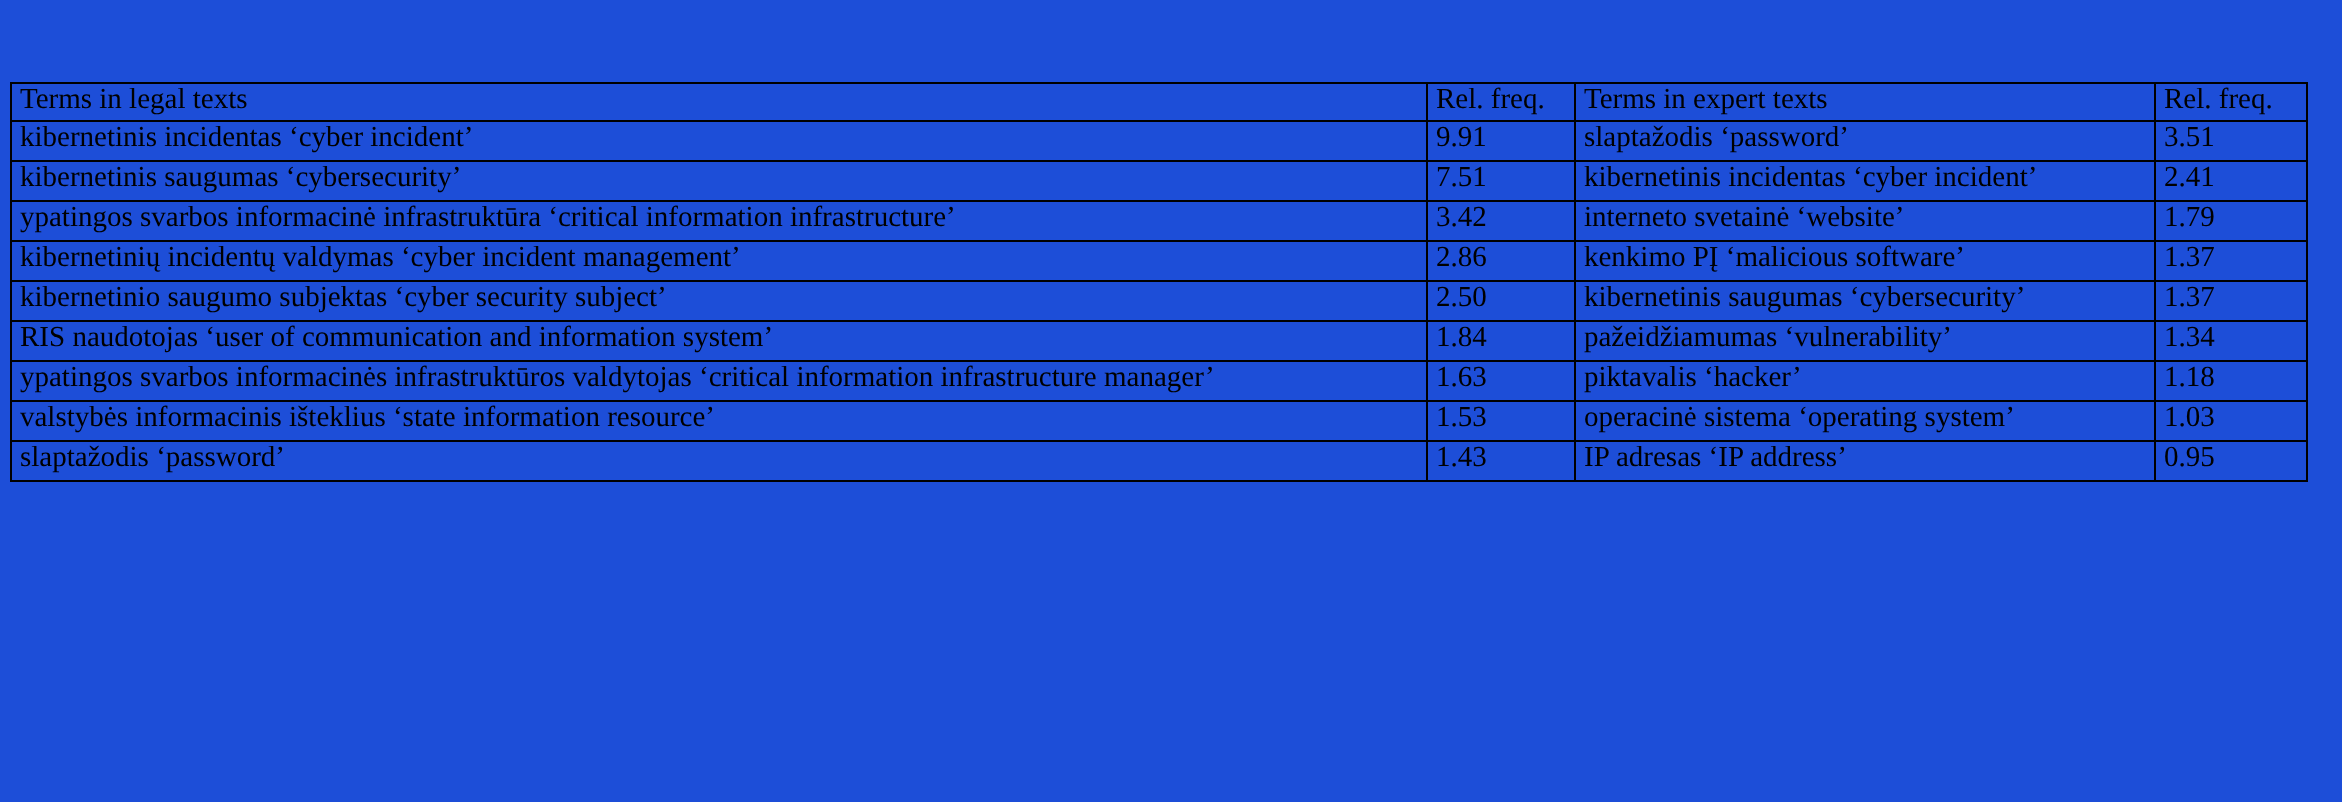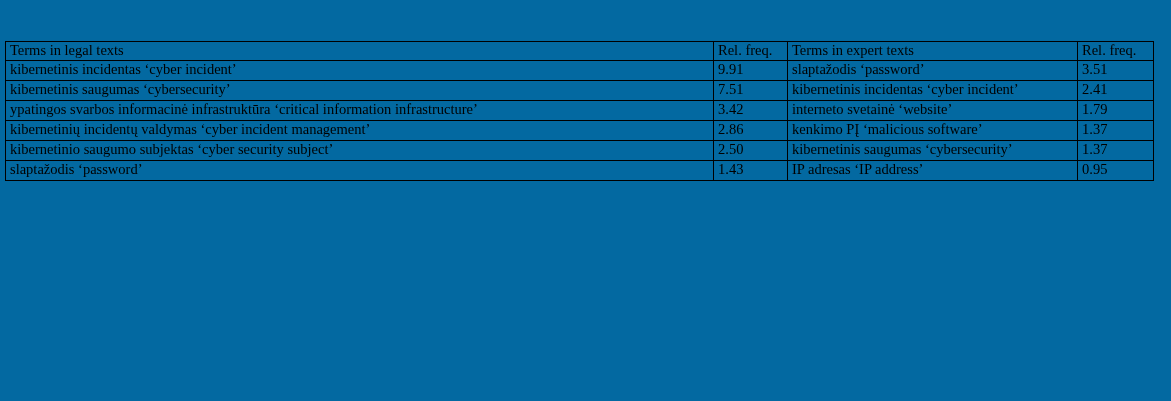--- a/index.html
+++ b/index.html
@@ -11,21 +11,21 @@
     width: 1171px;
     height: 401px;
     font-family: "Liberation Serif", serif;
     color: #000000;
     overflow: hidden;
   }
   .page {
     position: relative;
     width: 1171px;
     height: 401px;
-    background: #0369a1;
+    background: #1d4ed8;
   }
   table.freq-table {
     position: absolute;
     left: 5px;
     top: 41px;
     border-collapse: collapse;
     table-layout: fixed;
     font-size: 14.5px;
     line-height: 1.02;
   }
@@ -101,20 +101,38 @@
         <td><span class="term-it">kenkimo PĮ</span> <span class="gloss">‘malicious software’</span></td>
         <td>1.37</td>
       </tr>
       <tr>
         <td><span class="term-it">kibernetinio saugumo subjektas</span> <span class="gloss">‘cyber security subject’</span></td>
         <td>2.50</td>
         <td><span class="term-it">kibernetinis saugumas</span> <span class="gloss">‘cybersecurity’</span></td>
         <td>1.37</td>
       </tr>
       <tr>
+        <td><span class="term-it">RIS naudotojas</span> <span class="gloss">‘user of communication and information system’</span></td>
+        <td>1.84</td>
+        <td><span class="term-it">pažeidžiamumas</span> <span class="gloss">‘vulnerability’</span></td>
+        <td>1.34</td>
+      </tr>
+      <tr>
+        <td><span class="term-it">ypatingos svarbos informacinės infrastruktūros valdytojas</span> <span class="gloss">‘critical information infrastructure manager’</span></td>
+        <td>1.63</td>
+        <td><span class="term-it">piktavalis</span> <span class="gloss">‘hacker’</span></td>
+        <td>1.18</td>
+      </tr>
+      <tr>
+        <td><span class="term-it">valstybės informacinis išteklius</span> <span class="gloss">‘state information resource’</span></td>
+        <td>1.53</td>
+        <td><span class="gloss">operacinė sistema</span> <span class="gloss">‘operating system’</span></td>
+        <td>1.03</td>
+      </tr>
+      <tr>
         <td><span class="term-it">slaptažodis</span> <span class="gloss">‘password’</span></td>
         <td>1.43</td>
         <td><span class="term-it">IP adresas</span> <span class="gloss">‘IP address’</span></td>
         <td>0.95</td>
       </tr>
     </tbody>
   </table>
 </div>
 
 </body></html>

